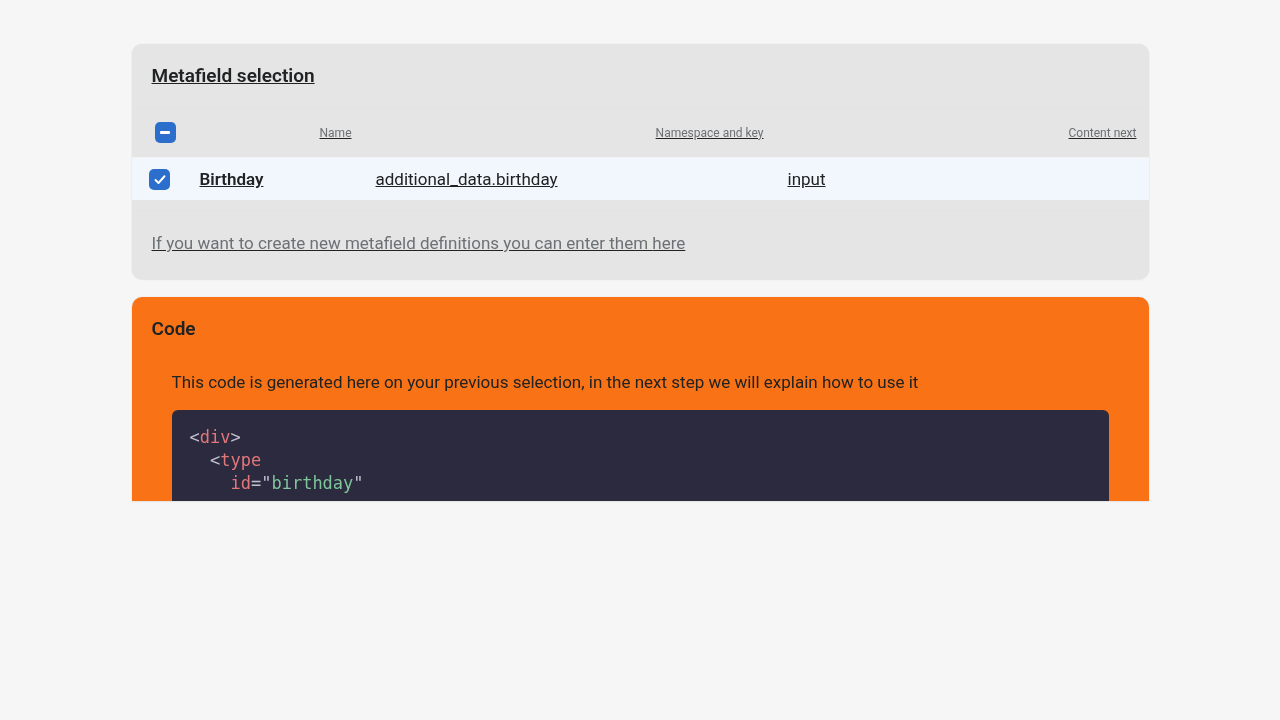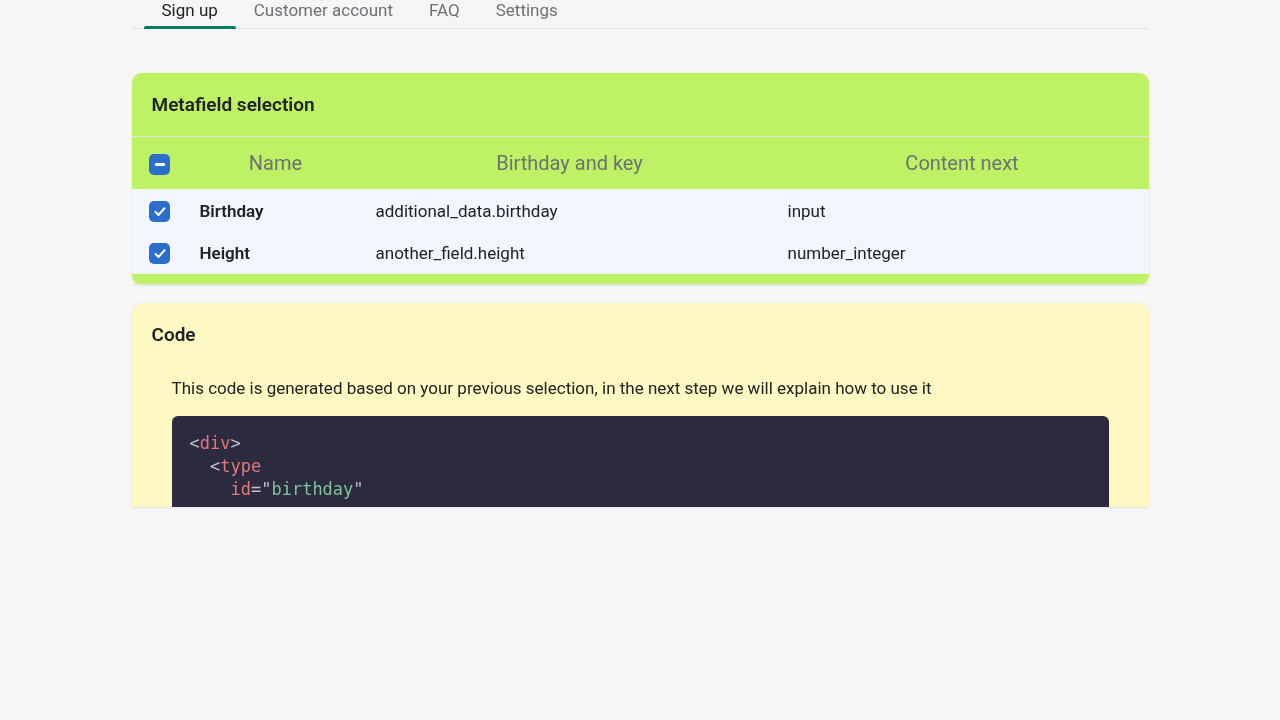--- a/index.html
+++ b/index.html
@@ -52,25 +52,26 @@
     right: 0;
     bottom: -1px;
     height: 3px;
     background: #008060;
     border-radius: 2px 2px 0 0;
   }
 
   
   .card {
     width: 1017px;
-    background: #bef264;
+    background: #e5e5e5;
     border-radius: 10px;
     box-shadow: 0 1px 2px rgba(0,0,0,0.06), 0 0 0 1px rgba(0,0,0,0.02);
     margin-top: 44px;
     padding: 0;
+    text-decoration: underline;
   }
   .card-inner {
     padding: 20px 20px 20px 20px;
   }
   .card-title {
     font-size: 19px;
     font-weight: 600;
     color: #202223;
     padding: 0 0 0 0;
   }
@@ -84,24 +85,24 @@
     border-top: 1px solid #e1e3e5;
     margin: 0;
   }
 
   
   .table {
     width: 100%;
     border-collapse: collapse;
   }
   .table th {
-    text-align: center;
+    text-align: right;
     font-weight: 400;
     color: #6d7175;
-    font-size: 20px;
+    font-size: 12px;
     padding: 14px 12px;
     border-bottom: 1px solid #f1f2f3;
   }
   .table td {
     padding: 10px 12px;
     font-size: 17px;
     color: #202223;
   }
   .table tr.selected td {
     background: #f2f7fd;
@@ -139,21 +140,21 @@
   .footer-note {
     padding: 22px 20px 26px 20px;
     color: #6d7175;
     font-size: 17px;
   }
   .footer-note .link { color: #6d7175; }
 
   
   .card2 {
     width: 1017px;
-    background: #fef9c3;
+    background: #f97316;
     border-radius: 10px 10px 0 0;
     box-shadow: 0 1px 2px rgba(0,0,0,0.06), 0 0 0 1px rgba(0,0,0,0.02);
     margin-top: 18px;
   }
   .card2-title {
     font-size: 19px;
     font-weight: 600;
     padding: 20px 20px 0 20px;
   }
   .card2-desc {
@@ -175,80 +176,63 @@
   .tok-tag   { color: #e2777a; }
   .tok-attr  { color: #e2777a; }
   .tok-eq    { color: #c0c0cc; }
   .tok-str   { color: #7ec699; }
 </style>
 </head>
 <body>
 
 <div class="page">
 
-  <div class="tabs-wrap">
-    <div class="tabs">
-      <div class="tab active">Sign up</div>
-      <div class="tab">Customer account</div>
-      <div class="tab">FAQ</div>
-      <div class="tab">Settings</div>
-    </div>
-  </div>
 
   <div class="card">
     <div class="card-inner">
       <div class="card-title">Metafield selection</div>
     </div>
     <hr>
 
     <table class="table">
       <thead>
         <tr>
           <th class="check-col">
             <span class="chk filled">
               <span class="dash"></span>
             </span>
           </th>
           <th class="name-col">Name</th>
-          <th class="ns-col">Birthday and key</th>
+          <th class="ns-col">Namespace and key</th>
           <th class="type-col">Content next</th>
         </tr>
       </thead>
       <tbody>
         <tr class="selected">
           <td class="check-col">
             <span class="chk filled">
               <svg viewBox="0 0 16 16">
                   <path d="M2 8 L6 12 L14 3" stroke="#fff" stroke-width="2.6" fill="none" stroke-linecap="round" stroke-linejoin="round"></path>
                 </svg>
             </span>
           </td>
           <td class="name">Birthday</td>
           <td>additional_data.birthday</td>
           <td>input</td>
         </tr>
-        <tr class="selected">
-          <td class="check-col">
-            <span class="chk filled">
-              <svg viewBox="0 0 16 16">
-                  <path d="M2 8 L6 12 L14 3" stroke="#fff" stroke-width="2.6" fill="none" stroke-linecap="round" stroke-linejoin="round"></path>
-                </svg>
-            </span>
-          </td>
-          <td class="name">Height</td>
-          <td>another_field.height</td>
-          <td>number_integer</td>
-        </tr>
       </tbody>
     </table>
 
     <hr style="margin-top:10px">
+    <div class="footer-note">
+      <span>If you want to create new metafield definitions you can enter them </span><span class="link">here</span>
+    </div>
   </div>
 
   <div class="card2">
     <div class="card2-title">Code</div>
-    <div class="card2-desc">This code is generated based on your previous selection, in the next step we will explain how to use it</div>
+    <div class="card2-desc">This code is generated here on your previous selection, in the next step we will explain how to use it</div>
     <div class="code-block"><span class="tok-punct">&lt;</span><span class="tok-tag">div</span><span class="tok-punct">&gt;</span>
   <span class="tok-punct">&lt;</span><span class="tok-tag">type</span>
     <span class="tok-attr">id</span><span class="tok-eq">=</span><span class="tok-punct">"</span><span class="tok-str">birthday</span><span class="tok-punct">"</span></div>
   </div>
 
 </div>
 
 </body></html>

